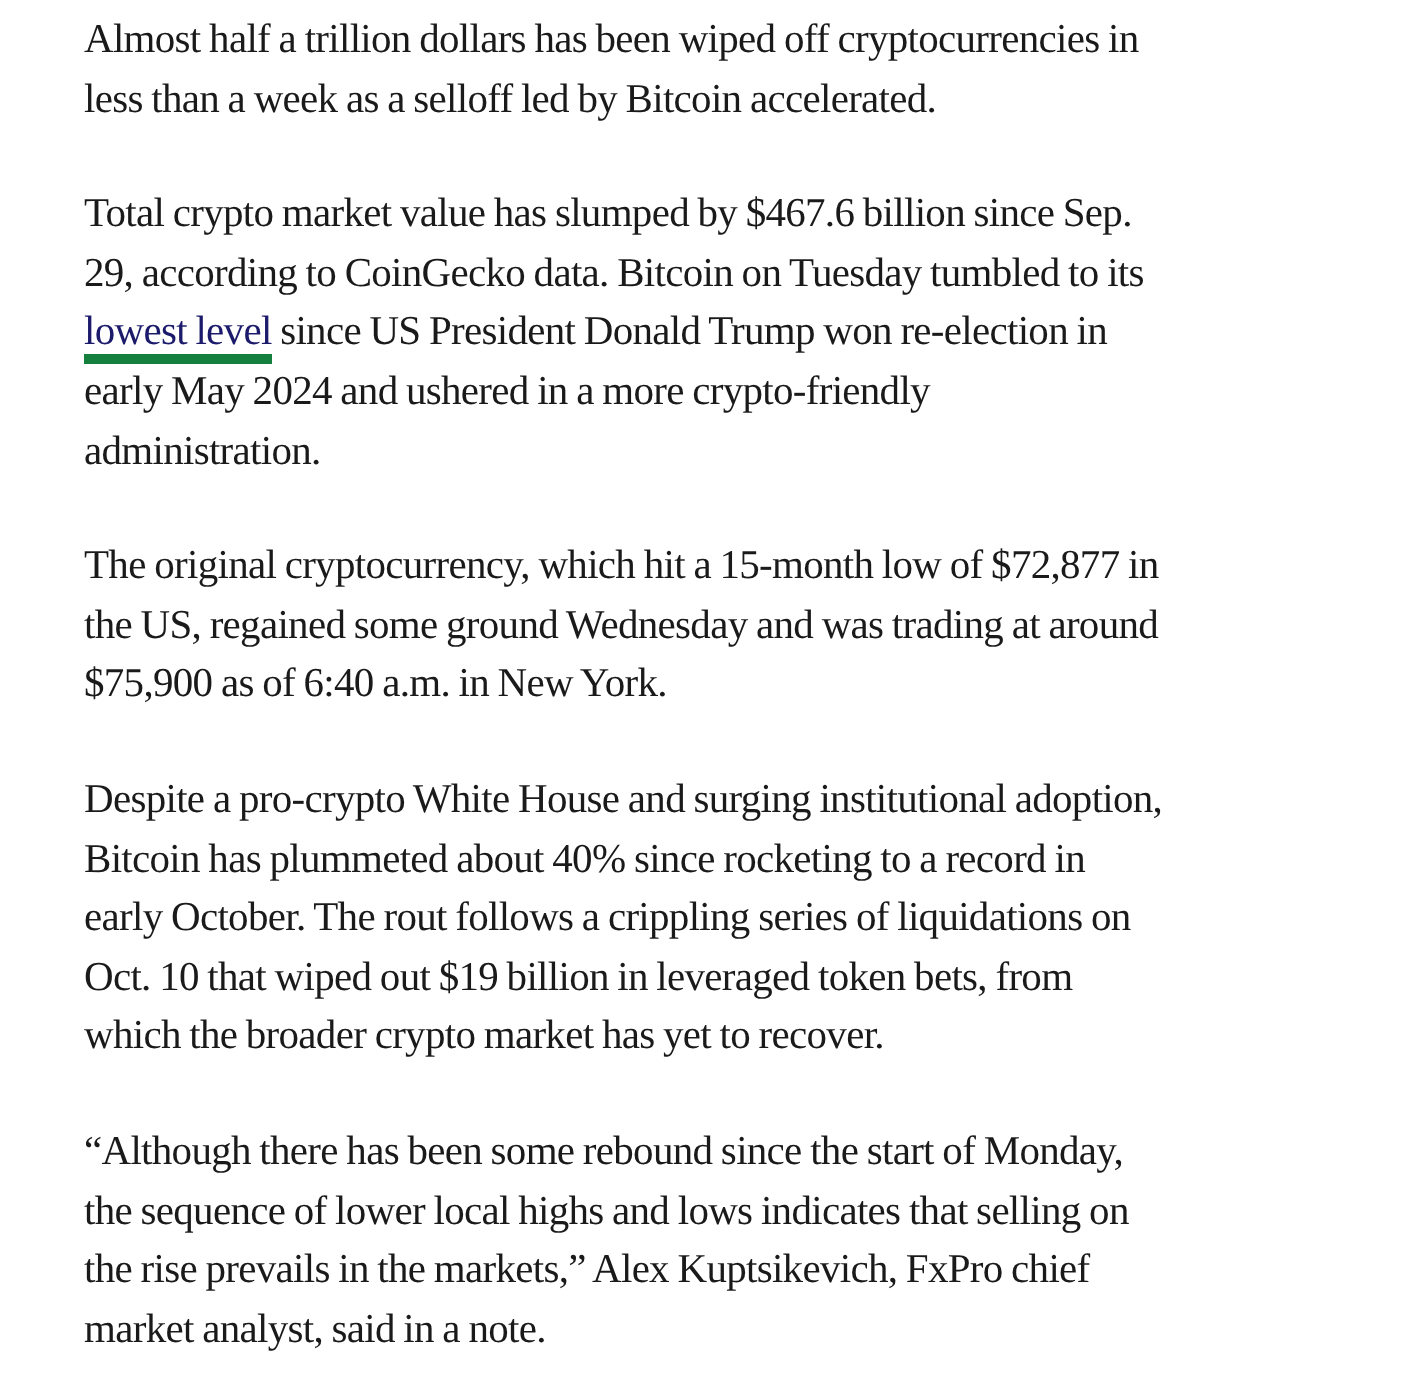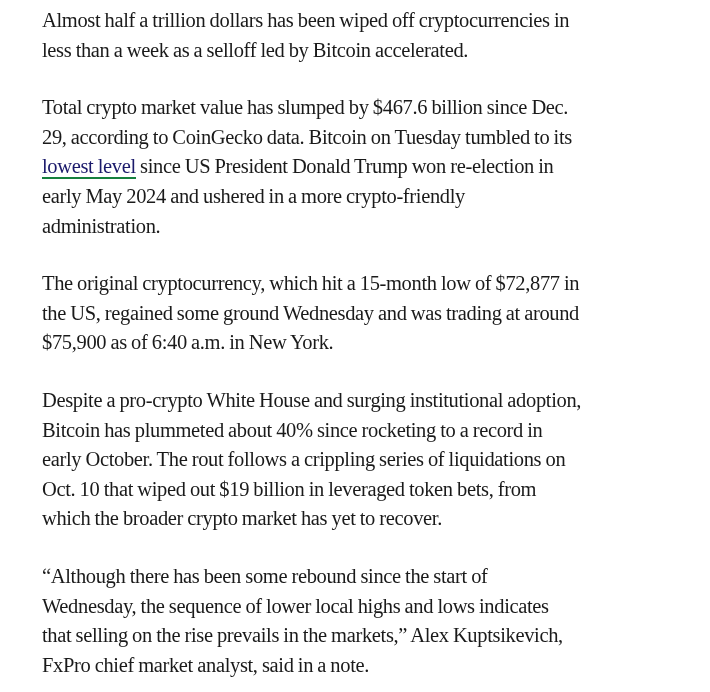--- a/index.html
+++ b/index.html
@@ -24,31 +24,31 @@
       color: #1a1a1a;
       letter-spacing: -0.35px;
       word-spacing: -0.5px;
     }
     .para {
       margin: 0 0 28px 0;
     }
     .inline-link {
       color: #1b1a6b;
       text-decoration: none;
-      border-bottom: 2px solid #15803d;
+      border-bottom: 5px solid #15803d;
       padding-bottom: 0;
       cursor: pointer;
     }
   </style>
 </head>
 <body>
 
 <div class="article">
   <p class="para">Almost half a trillion dollars has been wiped off cryptocurrencies in less than a week as a selloff led by Bitcoin accelerated.</p>
 
-  <p class="para"><span>Total crypto market value has slumped by $467.6 billion since Dec. 29, according to CoinGecko data. Bitcoin on Tuesday tumbled to its </span><a class="inline-link">lowest level</a><span> since US President Donald Trump won re-election in early May 2024 and ushered in a more crypto-friendly administration.</span></p>
+  <p class="para"><span>Total crypto market value has slumped by $467.6 billion since Sep. 29, according to CoinGecko data. Bitcoin on Tuesday tumbled to its </span><a class="inline-link">lowest level</a><span> since US President Donald Trump won re-election in early May 2024 and ushered in a more crypto-friendly administration.</span></p>
 
   <p class="para">The original cryptocurrency, which hit a 15-month low of $72,877 in the US, regained some ground Wednesday and was trading at around $75,900 as of 6:40 a.m. in New York.</p>
 
   <p class="para">Despite a pro-crypto White House and surging institutional adoption, Bitcoin has plummeted about 40% since rocketing to a record in early October. The rout follows a crippling series of liquidations on Oct. 10 that wiped out $19 billion in leveraged token bets, from which the broader crypto market has yet to recover.</p>
 
-  <p class="para">“Although there has been some rebound since the start of Wednesday, the sequence of lower local highs and lows indicates that selling on the rise prevails in the markets,” Alex Kuptsikevich, FxPro chief market analyst, said in a note.</p>
+  <p class="para">“Although there has been some rebound since the start of Monday, the sequence of lower local highs and lows indicates that selling on the rise prevails in the markets,” Alex Kuptsikevich, FxPro chief market analyst, said in a note.</p>
 </div>
 
 </body></html>

